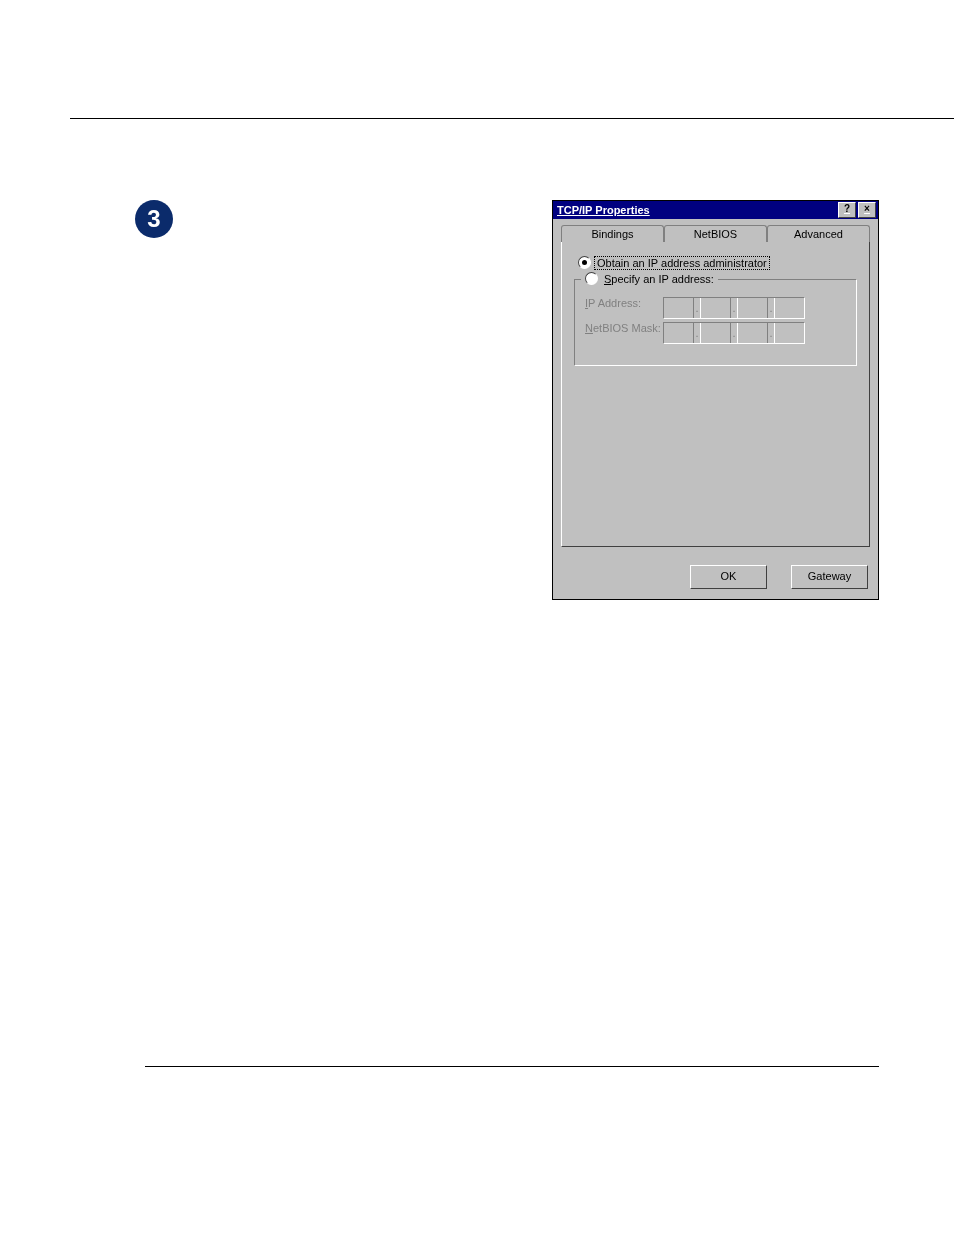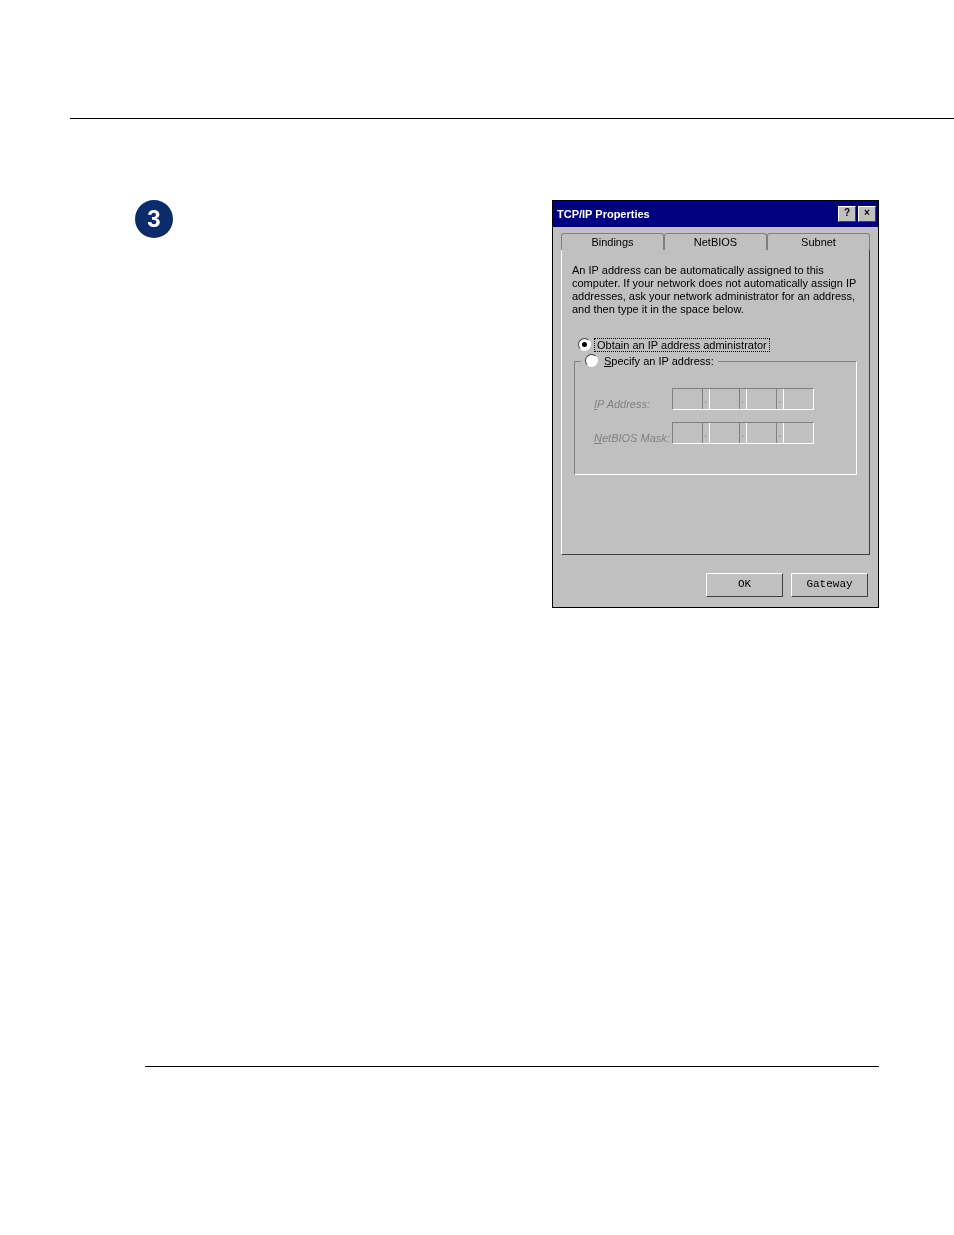--- a/index.html
+++ b/index.html
@@ -54,24 +54,25 @@
     background: #c0c0c0;
     border: 1px solid #000;
     font-family: "MS Sans Serif", Tahoma, Arial, sans-serif;
     font-size: 11px;
     color: #000;
   }
   .titlebar {
     background: #000080;
     color: #fff;
     font-weight: bold;
-    height: 26px;
+    height: 18px;
     display: flex;
     align-items: center;
     padding: 0 2px 0 4px;
+    text-decoration: underline;
   }
   .titlebar-spacer { flex: 1; }
   .tb-btn {
     width: 16px; height: 14px;
     background: #c0c0c0;
     border: 1px solid #fff;
     border-right-color: #404040;
     border-bottom-color: #404040;
     margin-left: 2px;
     font-size: 10px;
@@ -142,34 +143,33 @@
   .dotted-focus {
     border: 1px dotted #000;
     padding: 0 2px;
     margin: -1px -3px;
   }
   .fieldset {
     border: 1px solid #808080;
     border-right-color: #fff;
     border-bottom-color: #fff;
     margin: 4px 2px 0 2px;
-    padding: 14px 10px 18px 19px;
+    padding: 14px 10px 18px 10px;
     position: relative;
   }
   .fieldset-legend {
     position: absolute;
     top: -8px; left: 6px;
     background: #c0c0c0;
     padding: 0 4px;
     display: flex; align-items: center; gap: 6px;
   }
   .field-row {
-    display: flex; align-items: flex-end;
-    margin: 12px 0;
-    font-style: italic;
+    display: flex; align-items: flex-start;
+    margin: 3px 0;
   }
   .field-label {
     width: 78px; font-size: 11px; color: #808080;
   }
   .ip-box {
     display: flex;
     border: 1px solid #808080;
     border-right-color: #fff;
     border-bottom-color: #fff;
     background: #c0c0c0;
@@ -178,23 +178,22 @@
   }
   .ip-seg {
     flex: 1;
     border-right: 1px solid #808080;
     border-left: 1px solid #fff;
   }
   .ip-seg:first-child { border-left: none; }
   .ip-seg:last-child { border-right: none; }
   .ip-dot { width: 6px; text-align: center; line-height: 20px; color:#808080; }
   .dlg-buttons {
-    display: flex; justify-content: flex-end; gap: 8px;
+    display: flex; justify-content: flex-end; gap: 24px;
     padding: 8px 10px 10px 0;
-    font-family: Liberation Mono, monospace;
   }
   .win-btn {
     width: 75px; height: 22px;
     background: #c0c0c0;
     border: 1px solid #fff;
     border-right-color:#404040;
     border-bottom-color:#404040;
     font-size: 11px;
     text-align: center;
     line-height: 20px;
@@ -226,25 +225,24 @@
           <span>TCP/IP Properties</span>
           <span class="titlebar-spacer"></span>
           <span class="tb-btn">?</span>
           <span class="tb-btn">×</span>
         </div>
 
         <div class="panel">
           <div class="tabs-row">
             <div class="tab top">Bindings</div>
             <div class="tab top">NetBIOS</div>
-            <div class="tab top">Subnet</div>
+            <div class="tab top">Advanced</div>
           </div>
 
           <div class="tab-body">
-            <div class="desc">An IP address can be automatically assigned to this computer. If your network does not automatically assign IP addresses, ask your network administrator for an address, and then type it in the space below.</div>
 
             <div class="radio-row">
               <span class="radio-outer">
                   <span class="radio-dot"></span>
                 </span>
               <span class="dotted-focus">
                 <span class="radio-label underline-accel">Obtain an IP address administrator</span>
               </span>
             </div>
 

